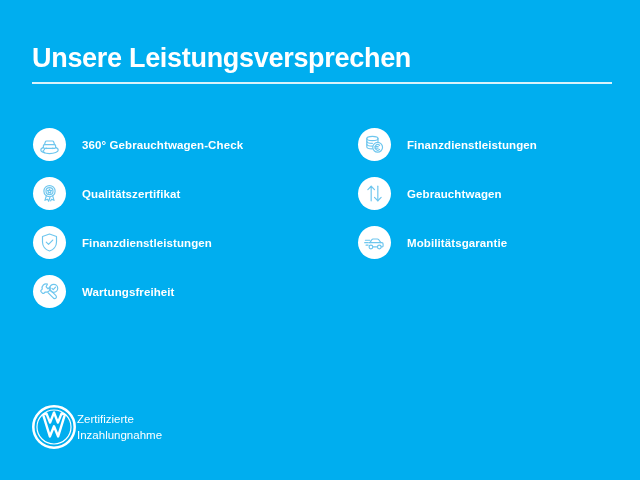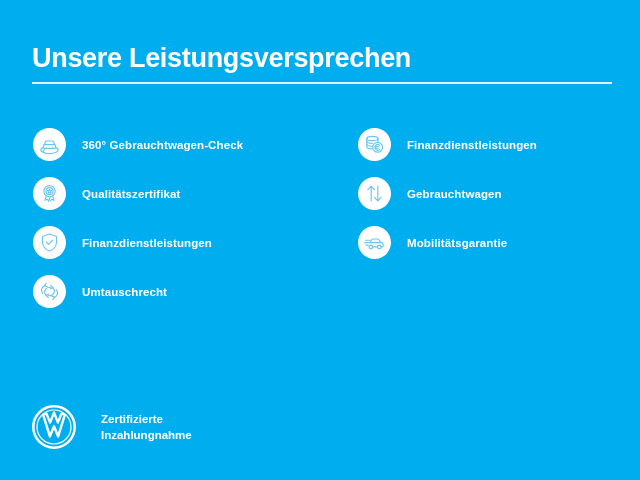--- a/index.html
+++ b/index.html
@@ -121,24 +121,24 @@
     align-items: center;
   }
 
   .vw-logo {
     width: 46px;
     height: 46px;
     min-width: 46px;
   }
 
   .footer-text {
-    margin-left: 24px;
+    margin-left: 0;
     color: #ffffff;
     font-size: 11.5px;
-    font-weight: bold;
+    font-weight: normal;
     line-height: 1.42;
   }
 </style>
 </head>
 <body>
 
 <div class="panel">
 
   <div class="header">
     <div class="page-title">Unsere Leistungsversprechen</div>
@@ -182,36 +182,32 @@
       <div class="promise-row">
         <span class="icon-badge">
           <svg viewBox="0 0 24 24">
             <path d="M12 2.3l8 2.9v6.3c0 4.8-3.3 8.9-8 10.2-4.7-1.3-8-5.4-8-10.2V5.2z"></path>
             <path d="M8.3 11.6l2.6 2.6 4.8-5"></path>
           </svg>
         </span>
         <span class="promise-label">Finanzdienstleistungen</span>
       </div>
 
-
-      <div class="promise-row">
-        <span class="icon-badge">
-          <svg viewBox="0 0 24 24">
-            <path d="M7.3 5.2a5.4 5.4 0 00-3.1 8.9"></path>
-            <path d="M8.2 2.6L6.4 5.4l3 1.1"></path>
-            <path d="M16.7 18.8a5.4 5.4 0 003.1-8.9"></path>
-            <path d="M15.8 21.4l1.8-2.8-3-1.1"></path>
-            <path d="M13.4 7.4a5.4 5.4 0 00-5.3 9"></path>
-            <path d="M10.6 18.8l-2.5-2.4 2.9-1.5"></path>
-            <path d="M10.6 16.6a5.4 5.4 0 005.3-9"></path>
-            <path d="M13.4 5.2l2.5 2.4-2.9 1.5"></path>
-          </svg>
-        </span>
-        <span class="promise-label">Umtauschrecht</span>
-      </div>
+      <div class="promise-row">
+        <span class="icon-badge">
+          <svg viewBox="0 0 24 24">
+            <path d="M9.6 3.6a4.6 4.6 0 00-5.9 5.6l-1.2 1.2a1.4 1.4 0 000 2l1.4 1.4a1.4 1.4 0 002 0l1.2-1.2a4.6 4.6 0 005.6-5.9L10.3 8.9 8.1 6.7z"></path>
+            <path d="M10.2 13.2l6.1 6.1a2 2 0 102.8-2.8l-6.1-6.1"></path>
+            <circle cx="16.8" cy="8.4" r="4.6"></circle>
+            <path d="M14.8 8.4l1.5 1.5 2.6-2.8"></path>
+          </svg>
+        </span>
+        <span class="promise-label">Wartungsfreiheit</span>
+      </div>
+
 
     </div>
 
     <div class="column right">
 
       <div class="promise-row">
         <span class="icon-badge">
           <svg viewBox="0 0 24 24">
             <ellipse cx="9.6" cy="5.2" rx="6.4" ry="2.4"></ellipse>
             <path d="M3.2 5.2v3.1c0 1.3 2.9 2.4 6.4 2.4"></path>

